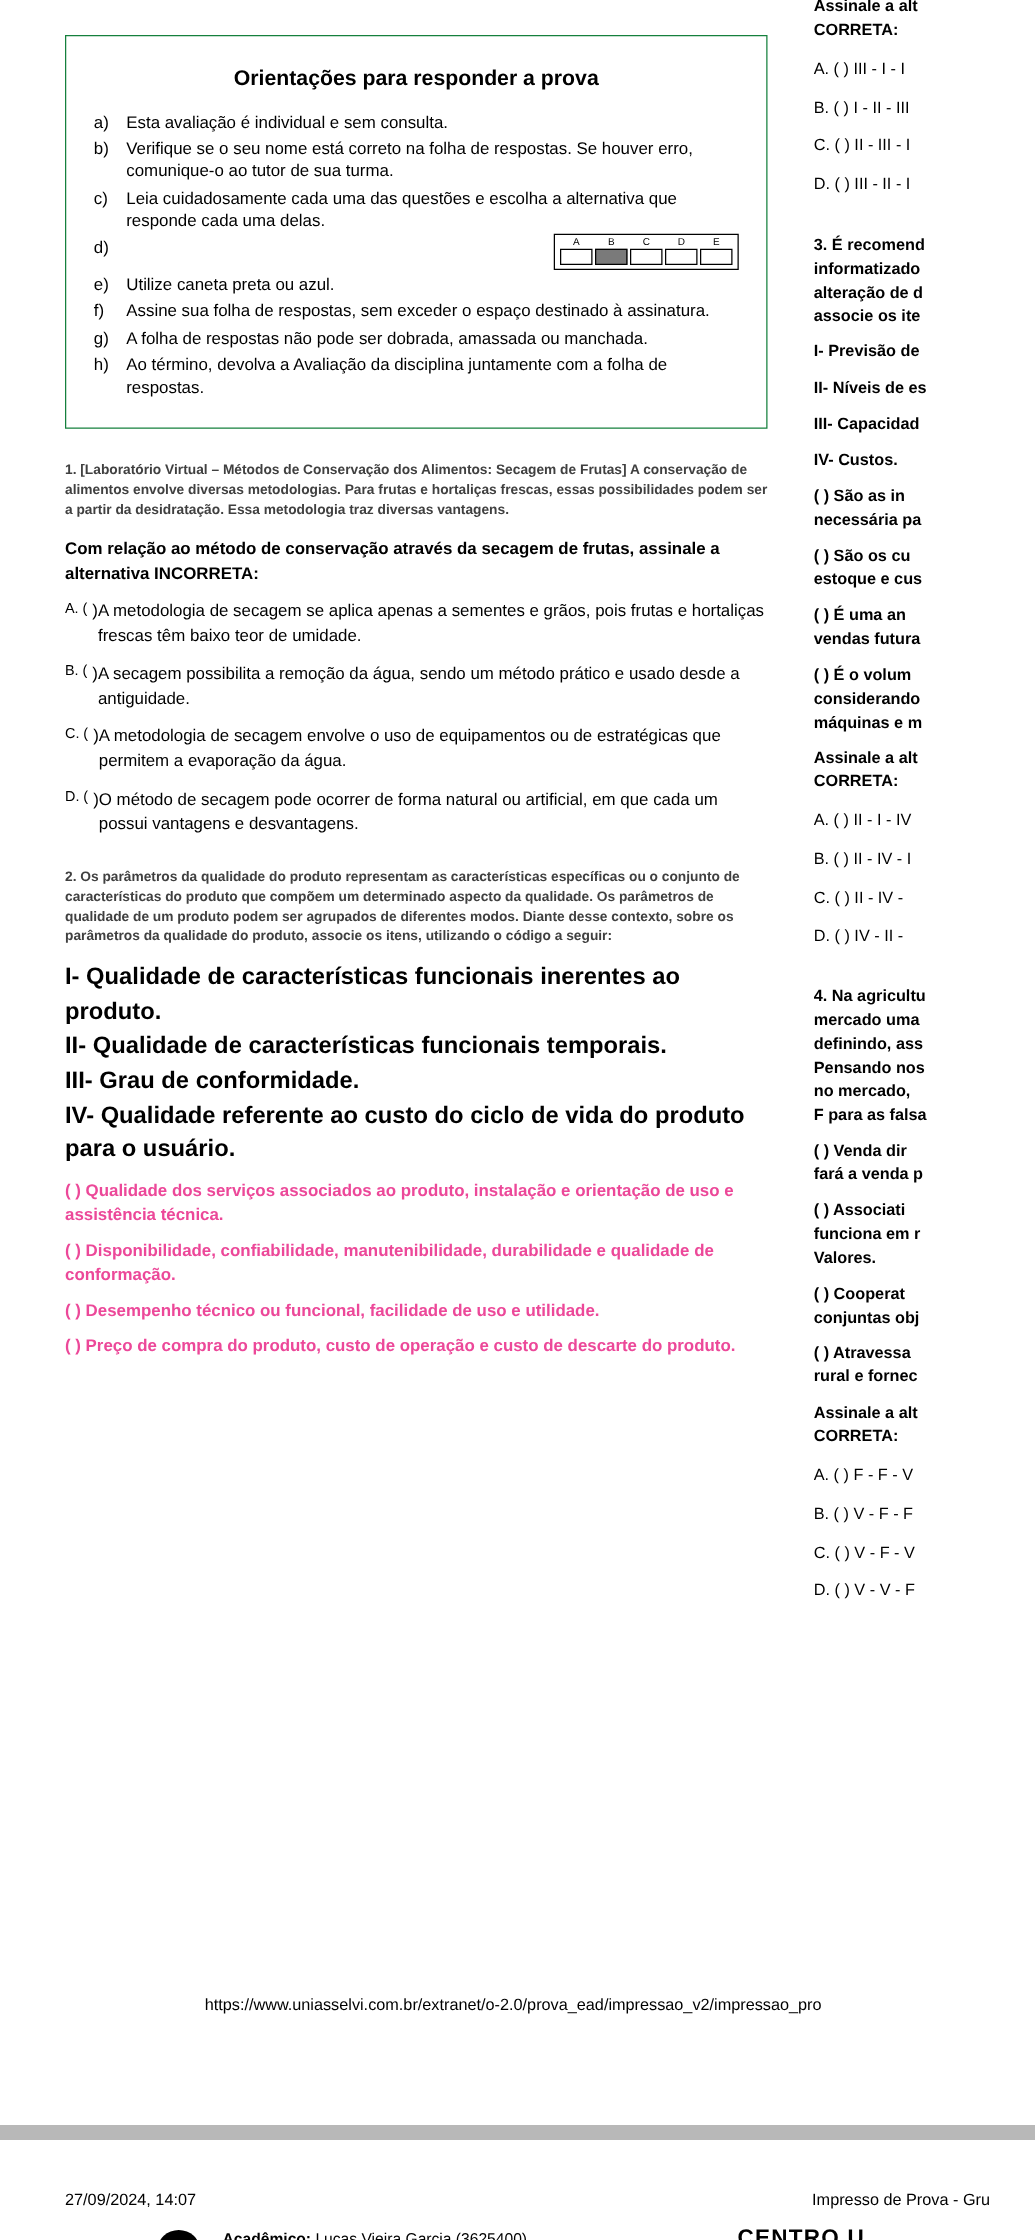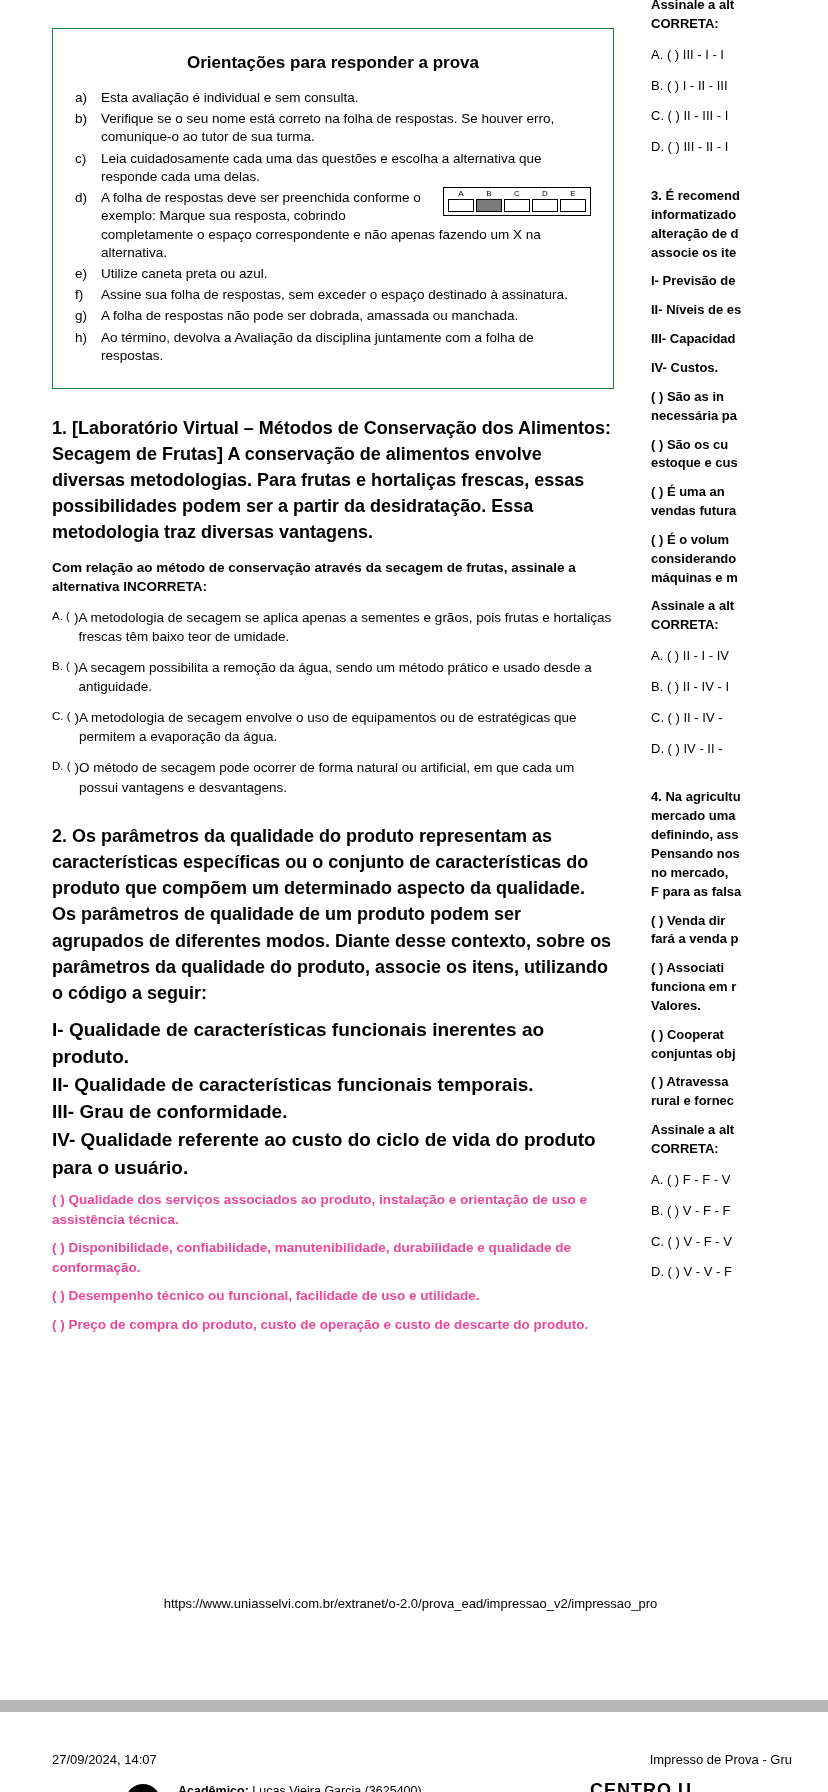--- a/index.html
+++ b/index.html
@@ -107,23 +107,23 @@
     height: 11px;
     border: 1px solid #000;
     background: #fff;
   }
   .sample-boxes i.filled { background: #7a7a7a; }
 
   
   .q-block { margin-top: 26px; }
   .q-stem {
     font-weight: bold;
-    font-size: 18px;
-    line-height: 1.45;
-    color: #000000;
+    font-size: 11px;
+    line-height: 1.45;
+    color: #404040;
   }
   .q-sub {
     font-weight: bold;
     font-size: 13.5px;
     line-height: 1.45;
     margin-top: 12px;
     color: #000;
   }
   .q-line {
     font-weight: bold;
@@ -256,21 +256,20 @@
                 <span>E</span>
               </div>
               <div class="sample-boxes">
                 <i></i>
                 <i class="filled"></i>
                 <i></i>
                 <i></i>
                 <i></i>
               </div>
             </div>
-            <span>A folha de respostas deve ser preenchida conforme o exemplo: Marque sua resposta, cobrindo completamente o espaço correspondente e não apenas fazendo um X na alternativa.</span>
           </div>
         </div>
         <div class="instr-row">
           <div class="instr-label">e)</div>
           <div class="instr-text">Utilize caneta preta ou azul.</div>
         </div>
         <div class="instr-row">
           <div class="instr-label">f)</div>
           <div class="instr-text">Assine sua folha de respostas, sem exceder o espaço destinado à assinatura.</div>
         </div>

